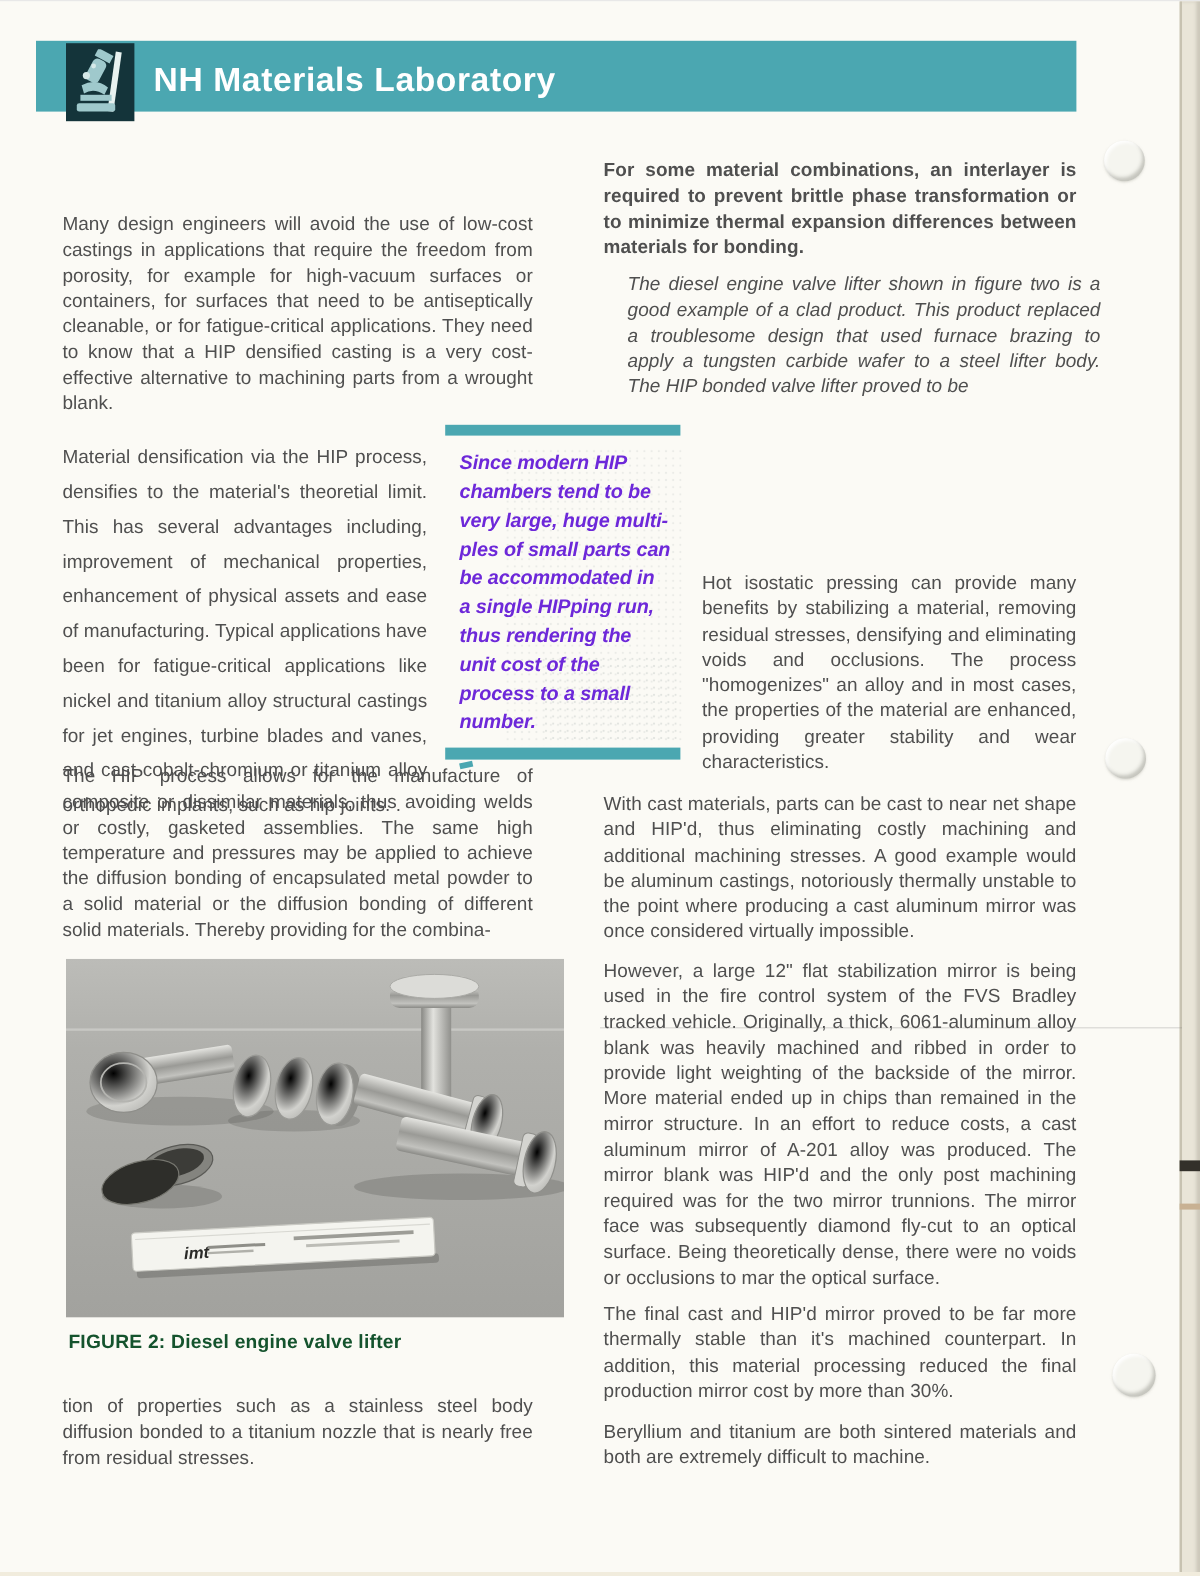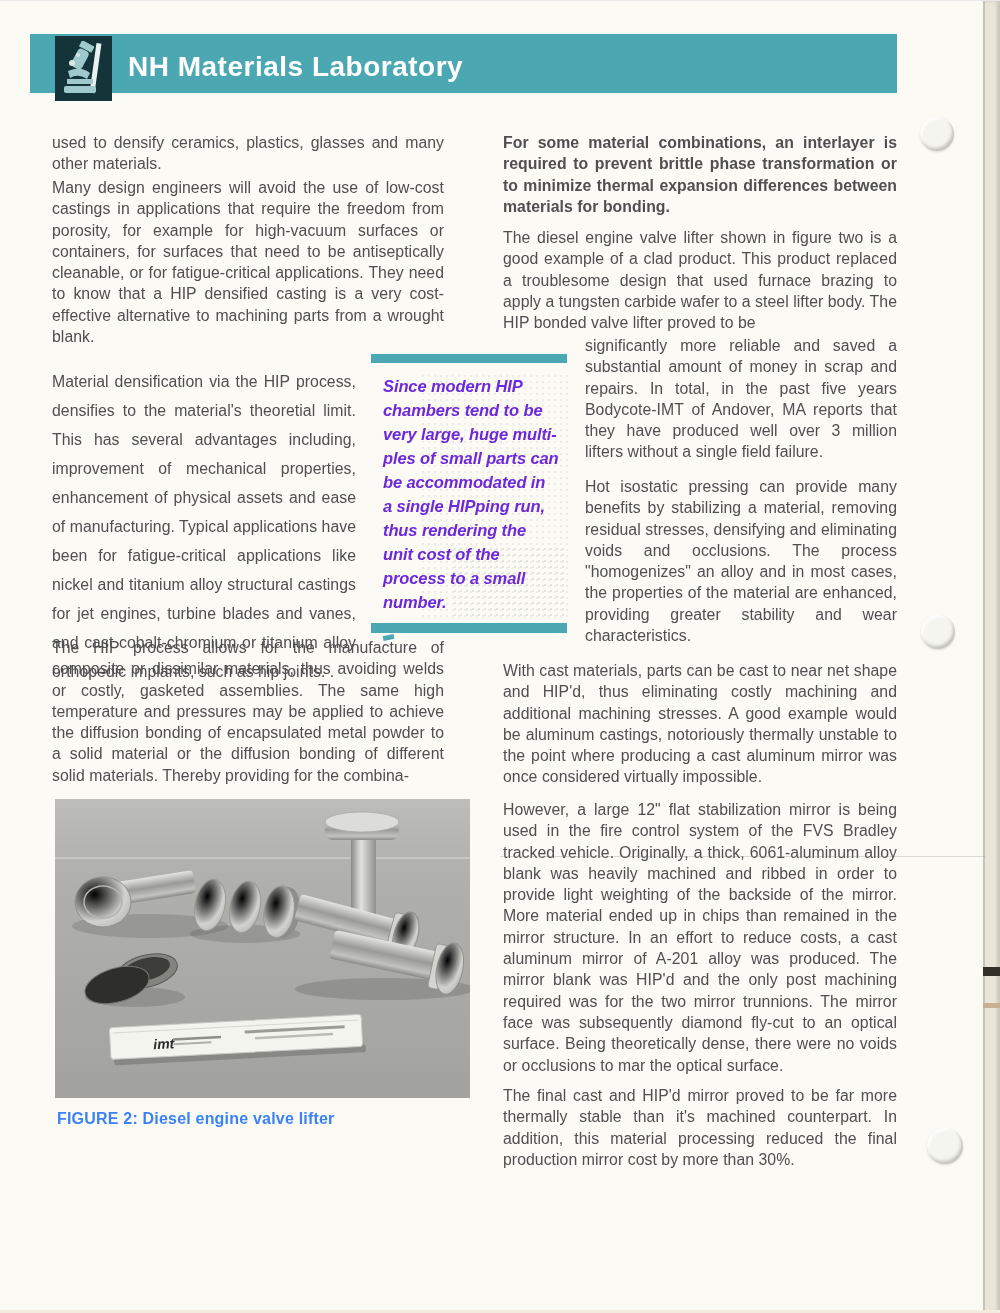--- a/index.html
+++ b/index.html
@@ -25,21 +25,21 @@
 
   
   .p{position:absolute;font-size:15.8px;line-height:21.3px;text-align:justify;
      color:#4f4f4f;letter-spacing:.05px;}
   #lp1{left:52px;top:131px;width:392px;}
   #lp2{left:52px;top:176px;width:392px;}
   #lp3{left:52px;top:366px;width:304px;line-height:29px;}
   #lp4{left:52px;top:636px;width:392px;}
   #lp5{left:52px;top:1161px;width:392px;}
   #rp1{left:503px;top:131px;width:394px;font-weight:bold;}
-  #rp2a{left:503px;top:226px;width:394px;}
+  #rp2a{left:523px;top:226px;width:394px;font-style:italic;}
   #rp2b{left:585px;top:334px;width:312px;}
   #rp3{left:585px;top:475px;width:312px;}
   #rp4{left:503px;top:659px;width:394px;}
   #rp5{left:503px;top:798px;width:394px;}
   #rp6{left:503px;top:1084px;width:394px;}
   #rp7{left:503px;top:1182px;width:394px;}
 
   
   .pull-quote{position:absolute;left:371px;top:353px;width:196px;box-sizing:border-box;
     border-top:9px solid #4ba7b1;border-bottom:10px solid #4ba7b1;
@@ -51,21 +51,21 @@
 
   
   .noise{position:absolute;background-image:radial-gradient(#7d8c8c 1px,transparent 1.2px);
     background-size:6px 6px;}
   .noise1{left:420px;top:372px;width:148px;height:248px;opacity:.13;}
   .noise2{left:452px;top:545px;width:112px;height:70px;opacity:.20;}
 
   
   .figure-photo{position:absolute;left:55px;top:798px;width:415px;height:299px;}
   .figure-caption{position:absolute;left:57px;top:1109px;font-size:16px;font-weight:700;
-    color:#3b82f6;letter-spacing:.2px;}
+    color:#14532d;letter-spacing:.2px;}
 
   
   .scanline-right{position:absolute;left:500px;top:855px;width:485px;height:1px;
     background:rgba(130,130,125,.28);}
   .hole{position:absolute;width:34px;height:34px;border-radius:50%;background:#f5f5ef;
     box-shadow:inset -2px -3px 3px rgba(140,140,130,.45),
                inset 2px 2px 3px rgba(255,255,255,.9),
                0 1px 2px rgba(160,160,150,.35);}
   #hole1{left:920px;top:116px;}
   #hole2{left:921px;top:614px;}
@@ -97,44 +97,44 @@
         <circle cx="12" cy="22" r="3" fill="#d6e9e8"></circle>
         <circle cx="18" cy="14" r="2" fill="#d6e9e8"></circle>
       </g>
     </svg>
   </div>
   <div class="page-title">NH Materials Laboratory</div>
 
   <div class="noise noise1"></div>
   <div class="noise noise2"></div>
 
-  <div class="p" id="lp1">used to densify ceramics, plastics, glasses and many other materials.</div>
   <div class="p" id="lp2">Many design engineers will avoid the use of low-cost castings in applications that require the freedom from porosity, for example for high-vacuum surfaces or containers, for surfaces that need to be antiseptically cleanable, or for fatigue-critical applications. They need to know that a HIP densified casting is a very cost-effective alternative to machining parts from a wrought blank.</div>
   <div class="p" id="lp3">Material densification via the HIP process, densifies to the material's theoretial limit. This has several advantages including, improvement of mechanical properties, enhancement of physical assets and ease of manufacturing. Typical applications have been for fatigue-critical applications like nickel and titanium alloy structural castings for jet engines, turbine blades and vanes, and cast cobalt-chromium or titanium alloy orthopedic implants, such as hip joints. .</div>
   <div class="p" id="lp4">The HIP process allows for the manufacture of composite or dissimilar materials, thus avoiding welds or costly, gasketed assemblies. The same high temperature and pressures may be applied to achieve the diffusion bonding of encapsulated metal powder to a solid material or the diffusion bonding of different solid materials. Thereby providing for the combina-</div>
+  <div class="p" id="lp5">tion of properties such as a stainless steel body diffusion bonded to a titanium nozzle that is nearly free from residual stresses.</div>
 
   <div class="pull-quote">Since modern HIP
 chambers tend to be
 very large, huge multi-
 ples of small parts can
 be accommodated in
 a single HIPping run,
 thus rendering the
 unit cost of the
 process to a small
 number.</div>
   <div class="quote-tick"></div>
 
   <div class="p" id="rp1">For some material combinations, an interlayer is required to prevent brittle phase transformation or to minimize thermal expansion differences between materials for bonding.</div>
   <div class="p" id="rp2a">The diesel engine valve lifter shown in figure two is a good example of a clad product. This product replaced a troublesome design that used furnace brazing to apply a tungsten carbide wafer to a steel lifter body. The HIP bonded valve lifter proved to be</div>
-  <div class="p" id="rp2b">significantly more reliable and saved a substantial amount of money in scrap and repairs. In total, in the past five years Bodycote-IMT of Andover, MA reports that they have produced well over 3 million lifters without a single field failure.</div>
   <div class="p" id="rp3">Hot isostatic pressing can provide many benefits by stabilizing a material, removing residual stresses, densifying and eliminating voids and occlusions. The process "homogenizes" an alloy and in most cases, the properties of the material are enhanced, providing greater stability and wear characteristics.</div>
   <div class="p" id="rp4">With cast materials, parts can be cast to near net shape and HIP'd, thus eliminating costly machining and additional machining stresses. A good example would be aluminum castings, notoriously thermally unstable to the point where producing a cast aluminum mirror was once considered virtually impossible.</div>
   <div class="p" id="rp5">However, a large 12" flat stabilization mirror is being used in the fire control system of the FVS Bradley tracked vehicle. Originally, a thick, 6061-aluminum alloy blank was heavily machined and ribbed in order to provide light weighting of the backside of the mirror. More material ended up in chips than remained in the mirror structure. In an effort to reduce costs, a cast aluminum mirror of A-201 alloy was produced. The mirror blank was HIP'd and the only post machining required was for the two mirror trunnions. The mirror face was subsequently diamond fly-cut to an optical surface. Being theoretically dense, there were no voids or occlusions to mar the optical surface.</div>
   <div class="p" id="rp6">The final cast and HIP'd mirror proved to be far more thermally stable than it's machined counterpart. In addition, this material processing reduced the final production mirror cost by more than 30%.</div>
+  <div class="p" id="rp7">Beryllium and titanium are both sintered materials and both are extremely difficult to machine.</div>
 
   <svg class="figure-photo" viewBox="0 0 415 299">
     <defs>
       <linearGradient id="gbg" x1="0" y1="0" x2="0" y2="1">
         <stop offset="0" stop-color="#bcbcb8"></stop>
           <stop offset="0.25" stop-color="#b0b0ac"></stop>
         <stop offset="1" stop-color="#a2a29e"></stop>
       </linearGradient>
       <linearGradient id="gstemh" x1="0" y1="0" x2="0" y2="1">
         <stop offset="0" stop-color="#e4e4e0"></stop>

